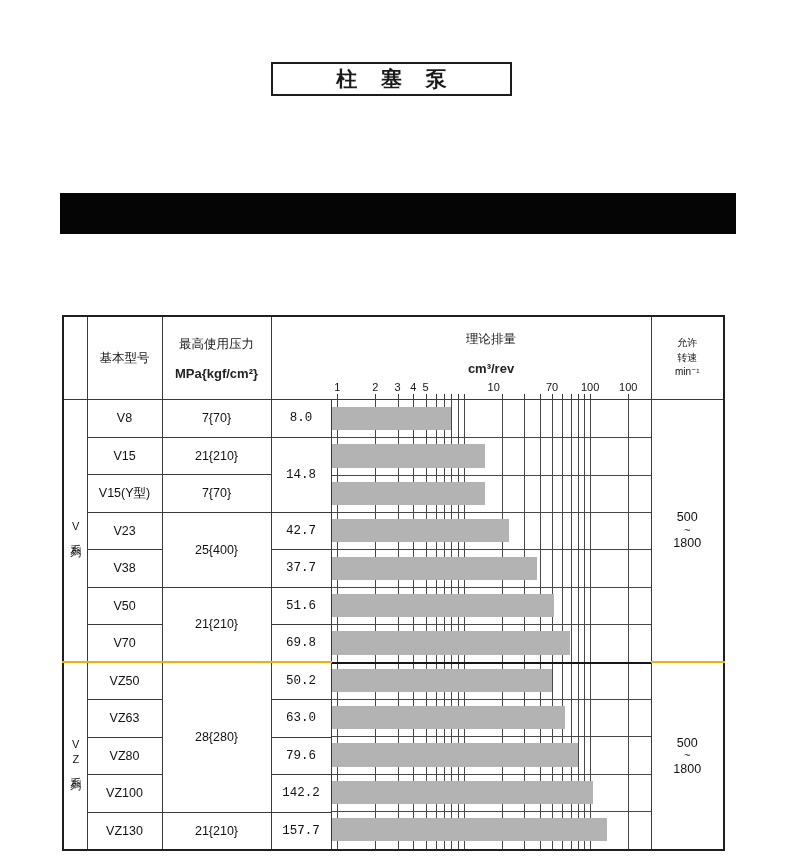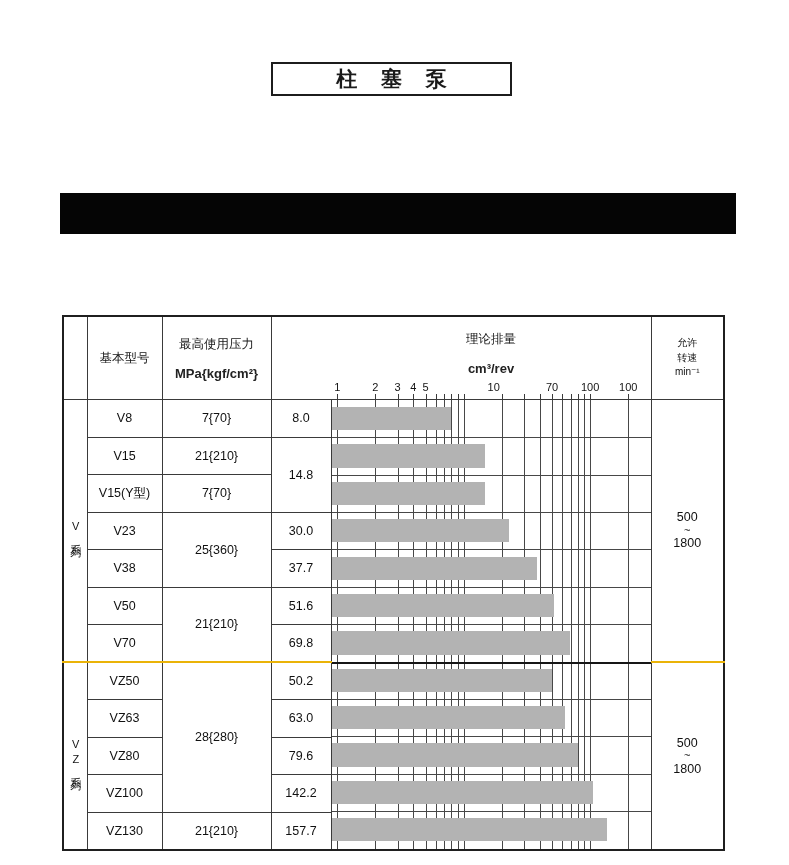--- a/index.html
+++ b/index.html
@@ -34,21 +34,21 @@
   .disp-hdr .hdr-block{position:absolute;left:60px;right:0;top:14px;}
   .speed-hdr div{line-height:1.45;font-size:10px;}
   .axis-strip{position:absolute;left:60px;right:0;bottom:0;height:19px;}
   .axlabel{
     position:absolute;bottom:6px;transform:translateX(-50%);
     font-size:11px;color:#141414;white-space:nowrap;
   }
   .tick{position:absolute;bottom:0;width:1px;height:5px;background:#3a3a3a;}
   td.model-cell{font-size:12.5px;}
   td.pressure-cell{font-size:12.5px;}
-  td.disp-cell{font-size:12.5px;}
+  td.disp-cell{font-size:12.5px;font-family:Liberation Mono, monospace;}
   td.group-cell div{
     writing-mode:vertical-lr;text-orientation:upright;
     font-size:11px;letter-spacing:3px;margin:0 auto;color:#131313;
   }
   td.speed-cell{font-size:12.5px;}
   td.speed-cell div{line-height:1.3;}
   td.speed-cell .tilde{font-size:11px;line-height:0.9;}
   tr.grp-sep td{border-top:2px solid #eab308;}
   td.chart-cell{position:relative;padding:0;}
   .chart-area{position:absolute;left:0;top:0;right:0;bottom:0;background:#fff;}
@@ -194,22 +194,22 @@
       <td class="model-cell">V15</td>
       <td class="pressure-cell">21{210}</td>
       <td class="disp-cell" rowspan="2">14.8</td>
     </tr>
     <tr>
       <td class="model-cell">V15(Y型)</td>
       <td class="pressure-cell">7{70}</td>
     </tr>
     <tr>
       <td class="model-cell">V23</td>
-      <td class="pressure-cell" rowspan="2">25{360}</td>
-      <td class="disp-cell">30.0</td>
+      <td class="pressure-cell" rowspan="2">25{400}</td>
+      <td class="disp-cell">42.7</td>
     </tr>
     <tr>
       <td class="model-cell">V38</td>
       <td class="disp-cell">37.7</td>
     </tr>
     <tr>
       <td class="model-cell">V50</td>
       <td class="pressure-cell" rowspan="2">21{210}</td>
       <td class="disp-cell">51.6</td>
     </tr>

